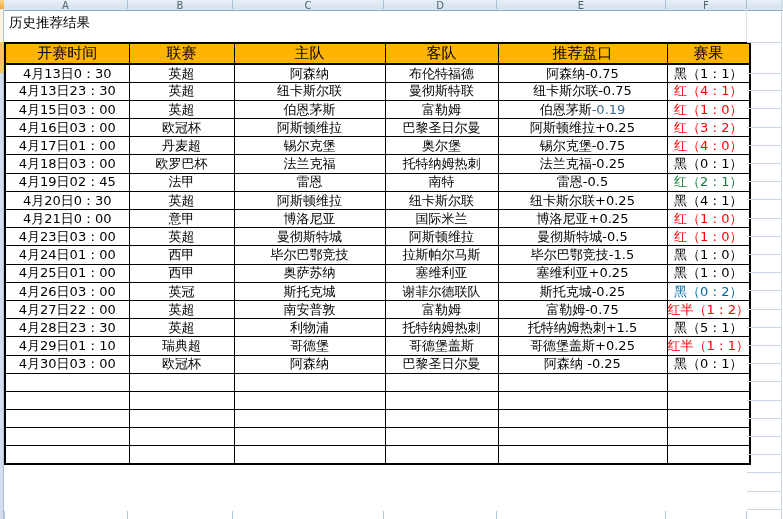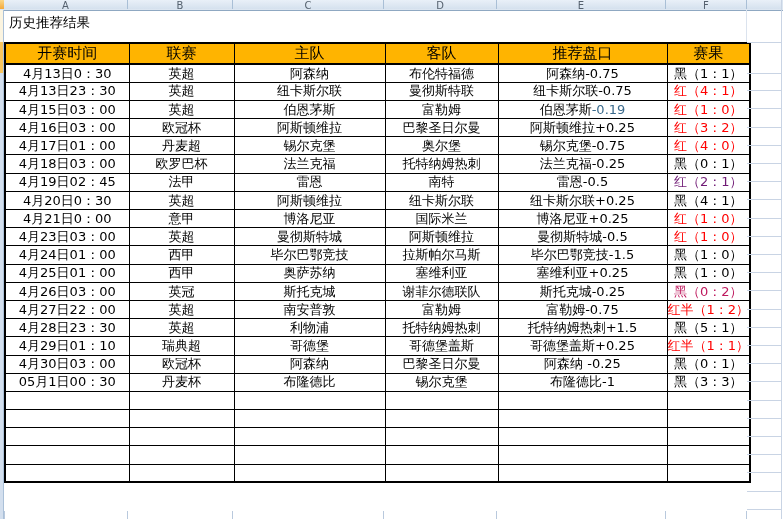--- a/index.html
+++ b/index.html
@@ -129,21 +129,21 @@
           <td>托特纳姆热刺</td>
           <td>法兰克福-0.25</td>
           <td style="color: rgb(0, 0, 0);">黑（0：1）</td>
         </tr>
         <tr>
           <td>4月19日02：45</td>
           <td>法甲</td>
           <td>雷恩</td>
           <td>南特</td>
           <td>雷恩-0.5</td>
-          <td style="color: #701a75;">红（2：1）</td>
+          <td style="color: #15803d;">红（2：1）</td>
         </tr>
         <tr>
           <td>4月20日0：30</td>
           <td>英超</td>
           <td>阿斯顿维拉</td>
           <td>纽卡斯尔联</td>
           <td>纽卡斯尔联+0.25</td>
           <td style="color: rgb(0, 0, 0); margin-top: 8px;">黑（4：1）</td>
         </tr>
         <tr>
@@ -177,21 +177,21 @@
           <td>塞维利亚</td>
           <td>塞维利亚+0.25</td>
           <td style="color: rgb(0, 0, 0);">黑（1：0）</td>
         </tr>
         <tr>
           <td>4月26日03：00</td>
           <td>英冠</td>
           <td>斯托克城</td>
           <td>谢菲尔德联队</td>
           <td>斯托克城-0.25</td>
-          <td style="color: #be185d;">黑（0：2）</td>
+          <td style="color: #0369a1;">黑（0：2）</td>
         </tr>
         <tr>
           <td>4月27日22：00</td>
           <td>英超</td>
           <td>南安普敦</td>
           <td>富勒姆</td>
           <td>富勒姆-0.75</td>
           <td style="color: rgb(255, 0, 0);">红半（1：2）</td>
         </tr>
         <tr>
@@ -210,28 +210,20 @@
           <td>哥德堡盖斯+0.25</td>
           <td style="color: rgb(255, 0, 0);">红半（1：1）</td>
         </tr>
         <tr>
           <td>4月30日03：00</td>
           <td>欧冠杯</td>
           <td>阿森纳</td>
           <td>巴黎圣日尔曼</td>
           <td>阿森纳 -0.25</td>
           <td style="color: rgb(0, 0, 0);">黑（0：1）</td>
-        </tr>
-        <tr>
-          <td>05月1日00：30</td>
-          <td>丹麦杯</td>
-          <td>布隆德比</td>
-          <td>锡尔克堡</td>
-          <td>布隆德比-1</td>
-          <td style="color: rgb(0, 0, 0);">黑（3：3）</td>
         </tr>
         <tr>
           <td></td>
           <td></td>
           <td></td>
           <td></td>
           <td></td>
           <td></td>
         </tr>
         <tr>

